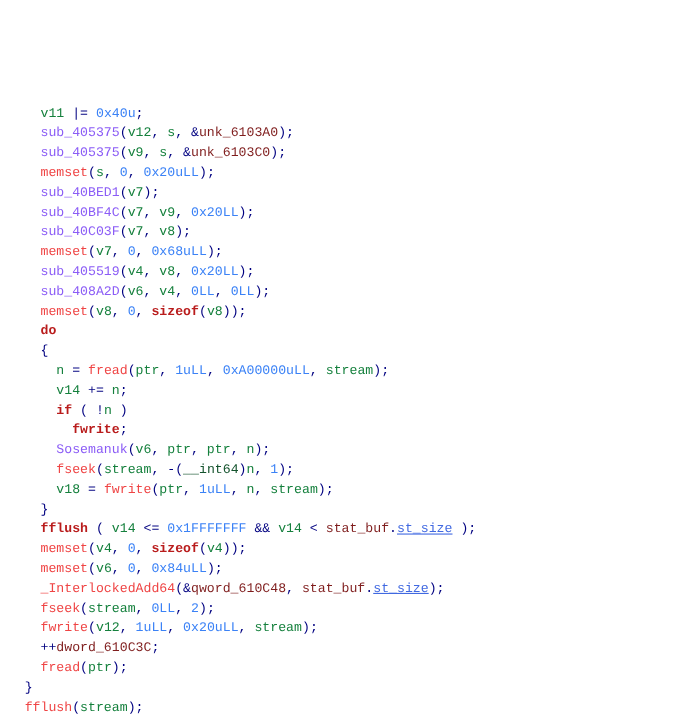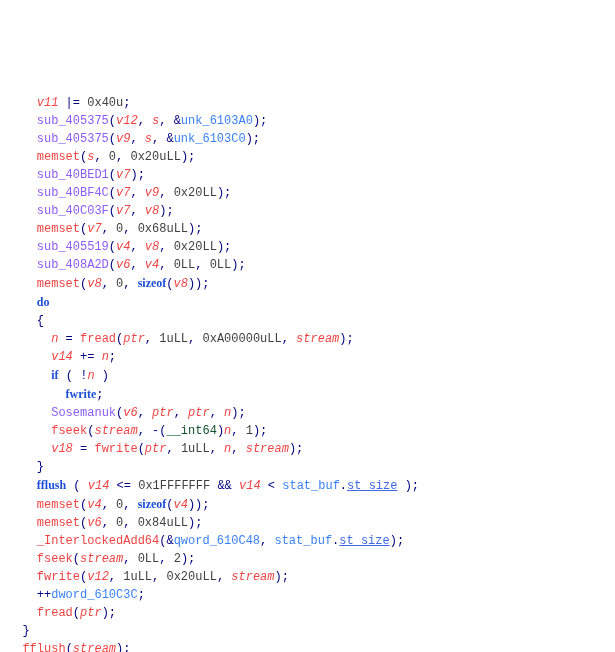--- a/index.html
+++ b/index.html
@@ -7,26 +7,26 @@
     padding: 4px 0 4px 8px;
     background: #ffffff;
     font-family: Consolas, 'Courier New', monospace;
     font-size: 12px;
     line-height: 18px;
     color: #000080;
     white-space: pre;
     width: 615px;
     box-sizing: border-box;
   }       
-  .df   { color: #1d4ed8; font-weight: bold; font-family: Liberation Serif, serif; }
+  .df   { color: #b91c1c; font-weight: bold; }
   .fn   { color: #8b5cf6; }       
   .lib  { color: #ef4444; }       
-  .var  { color: #ef4444; font-style: italic; }       
-  .num  { color: #404040; }       
-  .glob { color: #3b82f6; }       
+  .var  { color: #15803d; }       
+  .num  { color: #3b82f6; }       
+  .glob { color: #7f1d1d; }       
   .type { color: #14532d; }       
   .mem  { color: #4169e1; text-decoration: underline; }
 </style>
 </head>
 <body>
 
 
 
 <div>
 <span>    <span class="var">v11</span> |= <span class="num">0x40u</span>;</span>

